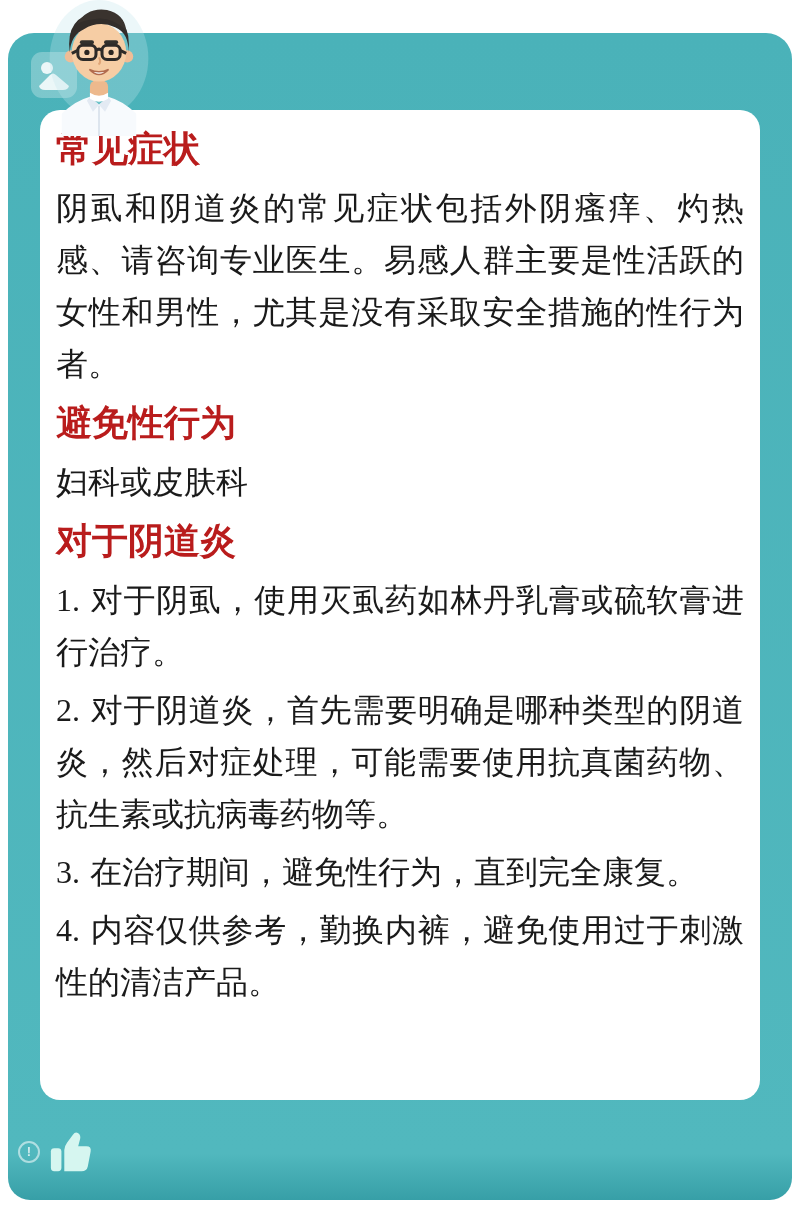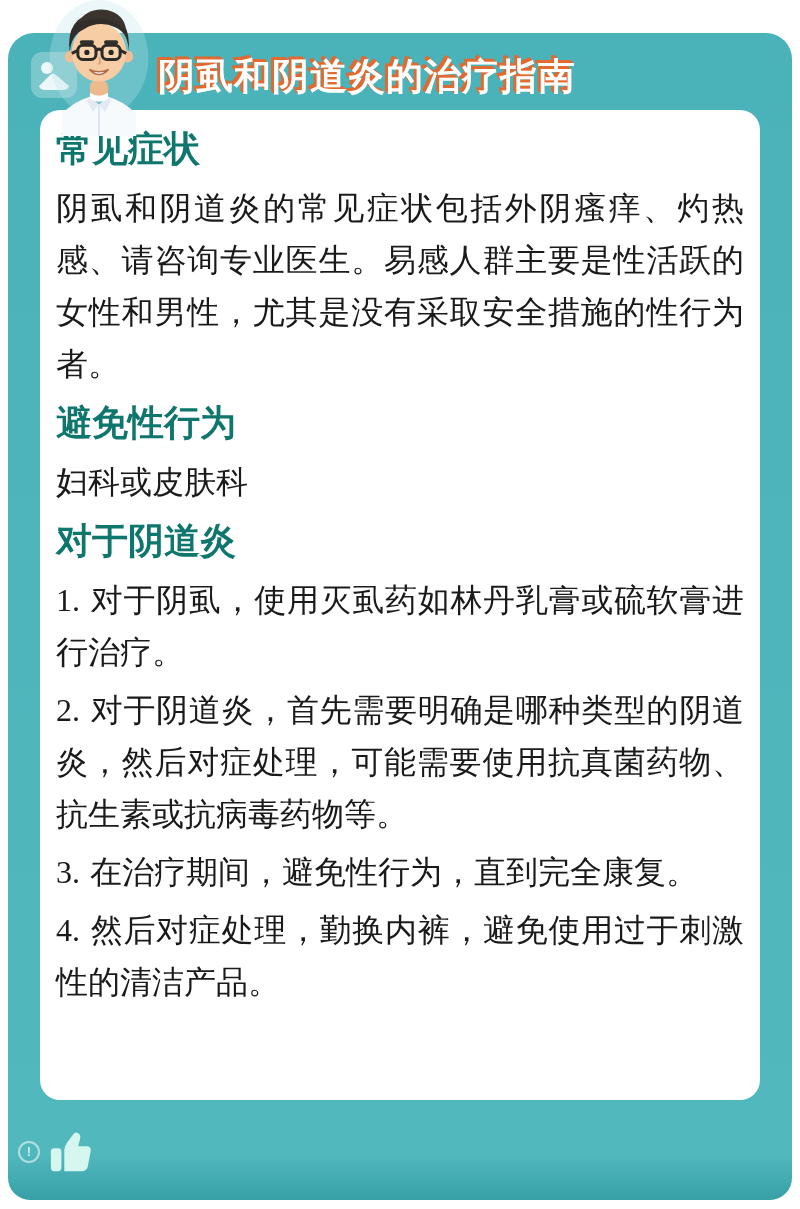--- a/index.html
+++ b/index.html
@@ -25,21 +25,21 @@
   }
   
   .avatar{position:absolute;left:48px;top:0px;width:102px;height:136px;z-index:5;}
   
   .card{
     position:absolute;left:32px;top:77px;width:720px;height:990px;
     box-sizing:border-box;background:#ffffff;border-radius:20px;
     padding:12px 16px 0 16px;overflow:hidden;z-index:2;
   }
   .card h2{
-    font-size:36px;line-height:50px;font-weight:700;color:#0f766e;
+    font-size:36px;line-height:50px;font-weight:700;color:#b91c1c;
     margin:2px 0 8px 0;
   }
   .card p{font-size:32px;line-height:52px;color:#1a1a1a;margin:0 0 8px 0;
     text-align:justify;word-break:break-all;}
   .card p.item{margin-bottom:6px;}
   .num{font-family:"Liberation Serif","DejaVu Serif",serif;margin-right:10px;}
   
   .footer{
     position:absolute;left:0;top:1067px;width:784px;height:100px;
     box-sizing:border-box;display:flex;align-items:center;gap:8px;
@@ -63,36 +63,35 @@
 <div class="panel">
 
   <div class="header">
     <div class="photo-badge">
       <svg viewBox="0 0 48 48" width="48" height="48">
         <rect x="1" y="1" width="46" height="46" rx="11" fill="rgba(255,255,255,0.28)"></rect>
         <circle cx="17" cy="17" r="6" fill="rgba(255,255,255,0.85)"></circle>
         <path d="M9 35 L20 24 Q23 21 26 24 L39 35 Q38 39 33 39 L15 39 Q10 39 9 35 Z" fill="rgba(255,255,255,0.85)"></path>
       </svg>
     </div>
-    <div class="title">阴虱和阴道炎的治疗指南</div>
   </div>
 
   <div class="card">
     <h2>常见症状</h2>
     <p>阴虱和阴道炎的常见症状包括外阴瘙痒、灼热感、请咨询专业医生。易感人群主要是性活跃的女性和男性，尤其是没有采取安全措施的性行为者。</p>
 
     <h2>避免性行为</h2>
     <p>妇科或皮肤科</p>
 
     <h2>对于阴道炎</h2>
 
     <p class="item"><span class="num">1.</span><span>对于阴虱，使用灭虱药如林丹乳膏或硫软膏进行治疗。</span></p>
     <p class="item"><span class="num">2.</span><span>对于阴道炎，首先需要明确是哪种类型的阴道炎，然后对症处理，可能需要使用抗真菌药物、抗生素或抗病毒药物等。</span></p>
     <p class="item"><span class="num">3.</span><span>在治疗期间，避免性行为，直到完全康复。</span></p>
-    <p class="item"><span class="num">4.</span><span>然后对症处理，勤换内裤，避免使用过于刺激性的清洁产品。</span></p>
+    <p class="item"><span class="num">4.</span><span>内容仅供参考，勤换内裤，避免使用过于刺激性的清洁产品。</span></p>
   </div>
 
   <div class="footer">
     <div class="info-circle">!</div>
     <div class="thumb">
       <svg viewBox="0 0 48 46" width="46" height="46">
         <rect x="3" y="19" width="11" height="24" rx="3.5" fill="#d6f6f0"></rect>
         <path d="M17 43 L17 21 Q17 17 20 13 L26 5 Q28.5 1.5 31.5 3.5 Q34.5 5.5 33.5 9.5 L31.5 17 L40 17 Q45.5 17 44.5 22.5 L41.5 38 Q40.5 43 35 43 Z" fill="#d6f6f0"></path>
       </svg>
     </div>

